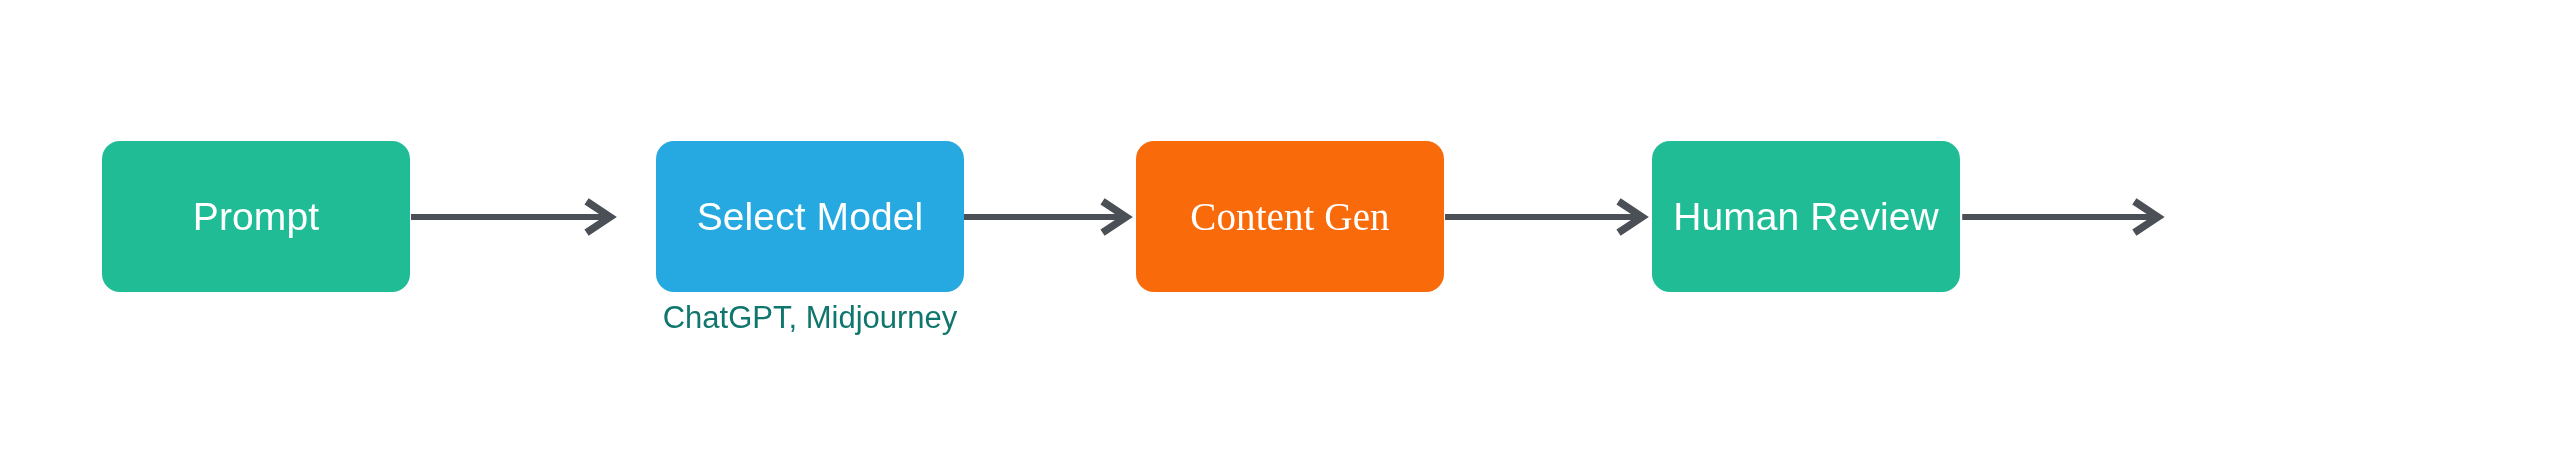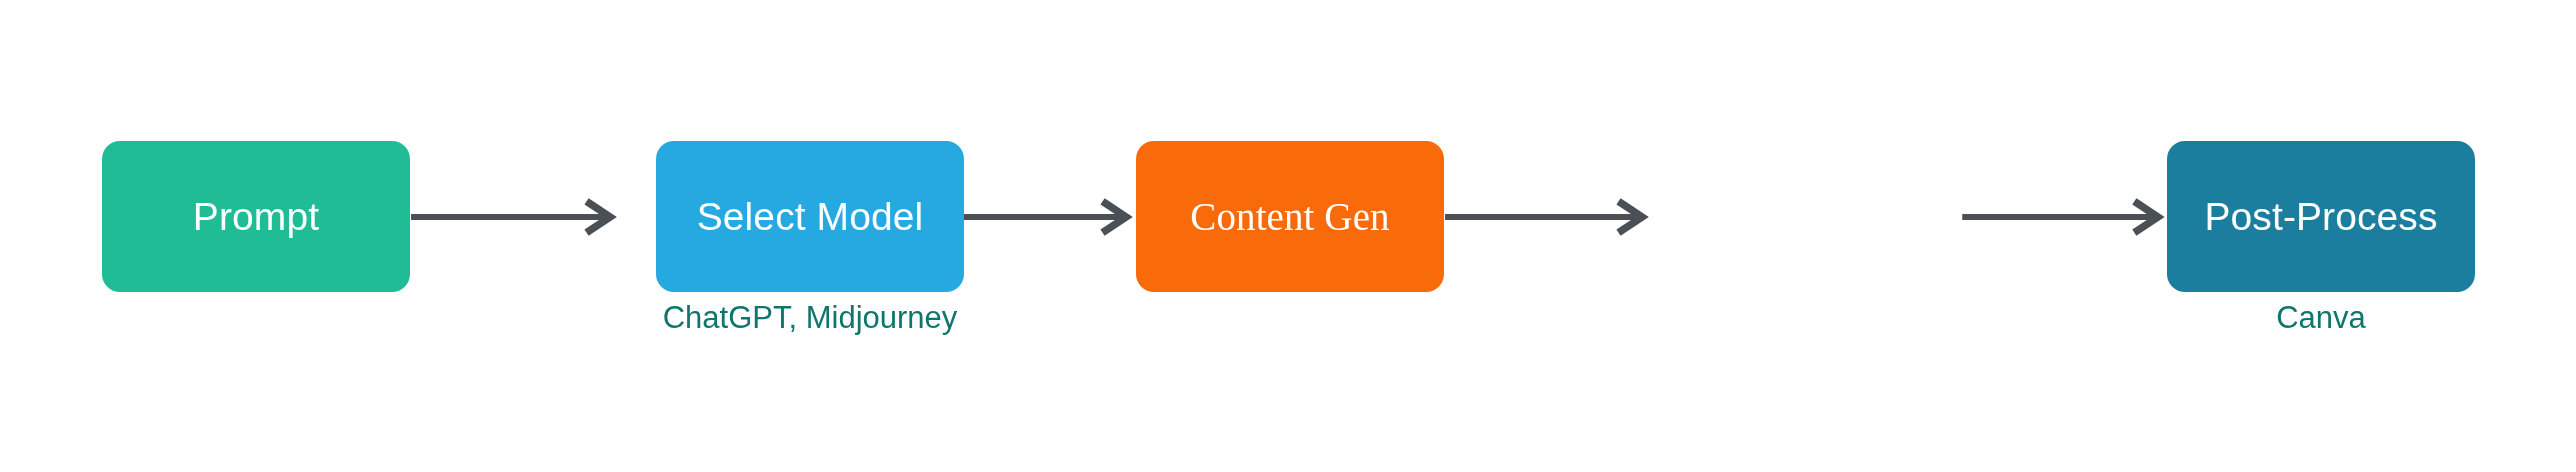--- a/index.html
+++ b/index.html
@@ -119,23 +119,22 @@
       </div>
       <div class="node-subtitle">ChatGPT, Midjourney</div>
     </div>
 
     <div class="node-group" style="left:1136px;">
       <div class="node-box" style="background:#F96A0A;font-family:Liberation Serif, serif;">
         <span class="node-label">Content Gen</span>
       </div>
     </div>
 
+    <div class="node-group" style="left:1652px;">
+      <div class="node-box" style="background:#1FBC96;">
+        <span class="node-label">Human Review</span>
+      </div>
+    </div>
 
-    <div class="node-group" style="left:2167px;">
-      <div class="node-box" style="background:#1C7E9E;">
-        <span class="node-label">Post-Process</span>
-      </div>
-      <div class="node-subtitle">Canva</div>
-    </div>
 
   </div>
 </div>
 
 
 </body></html>

